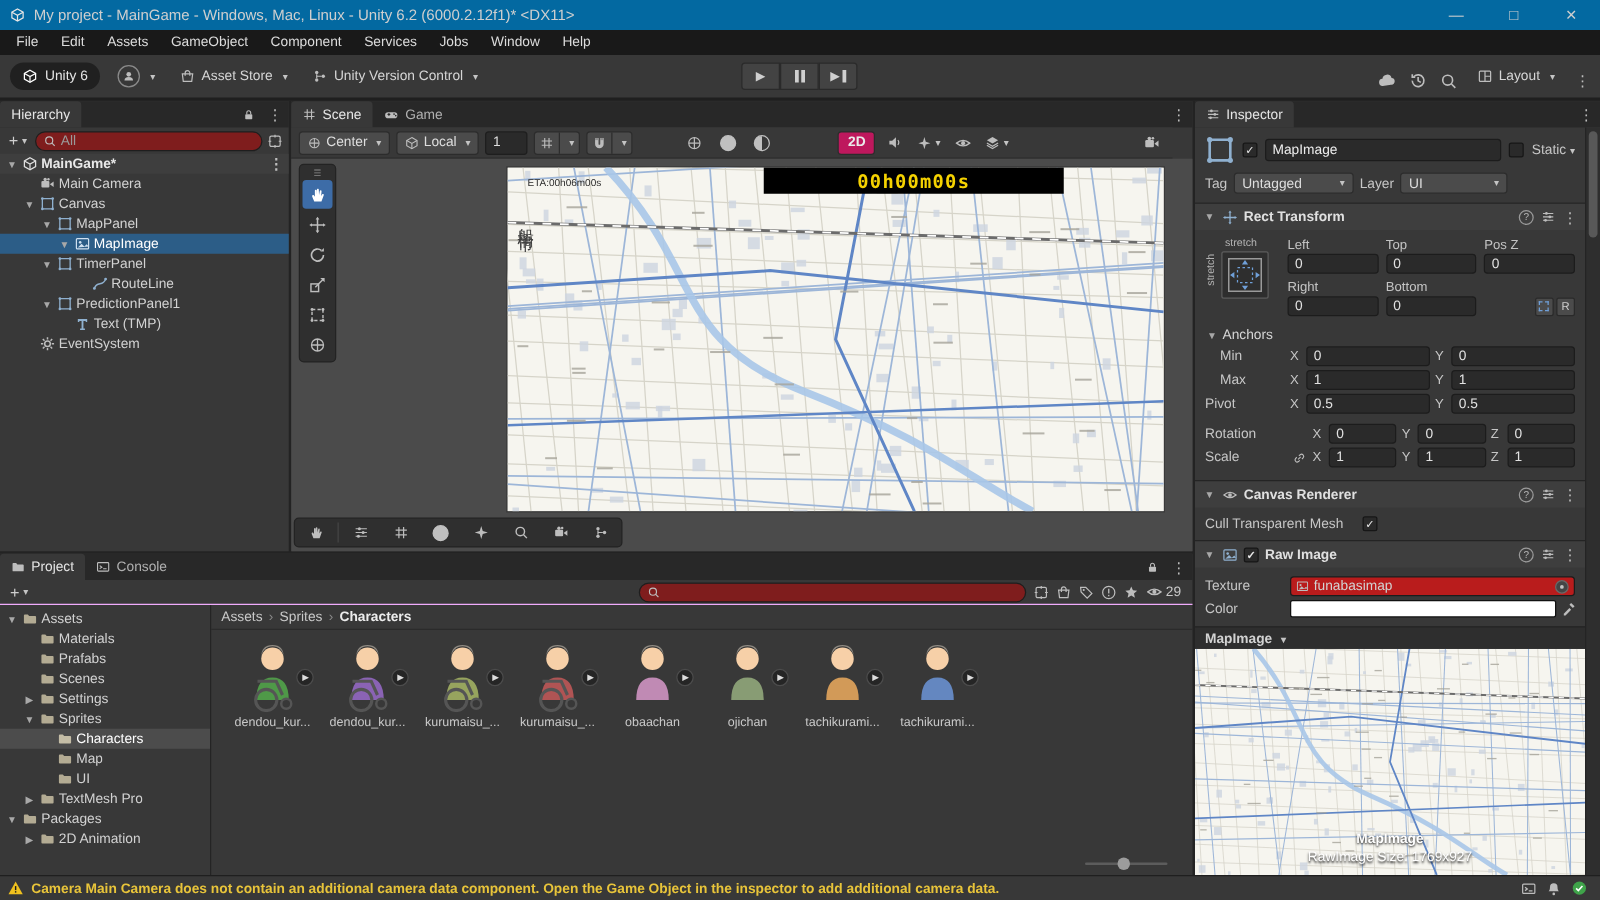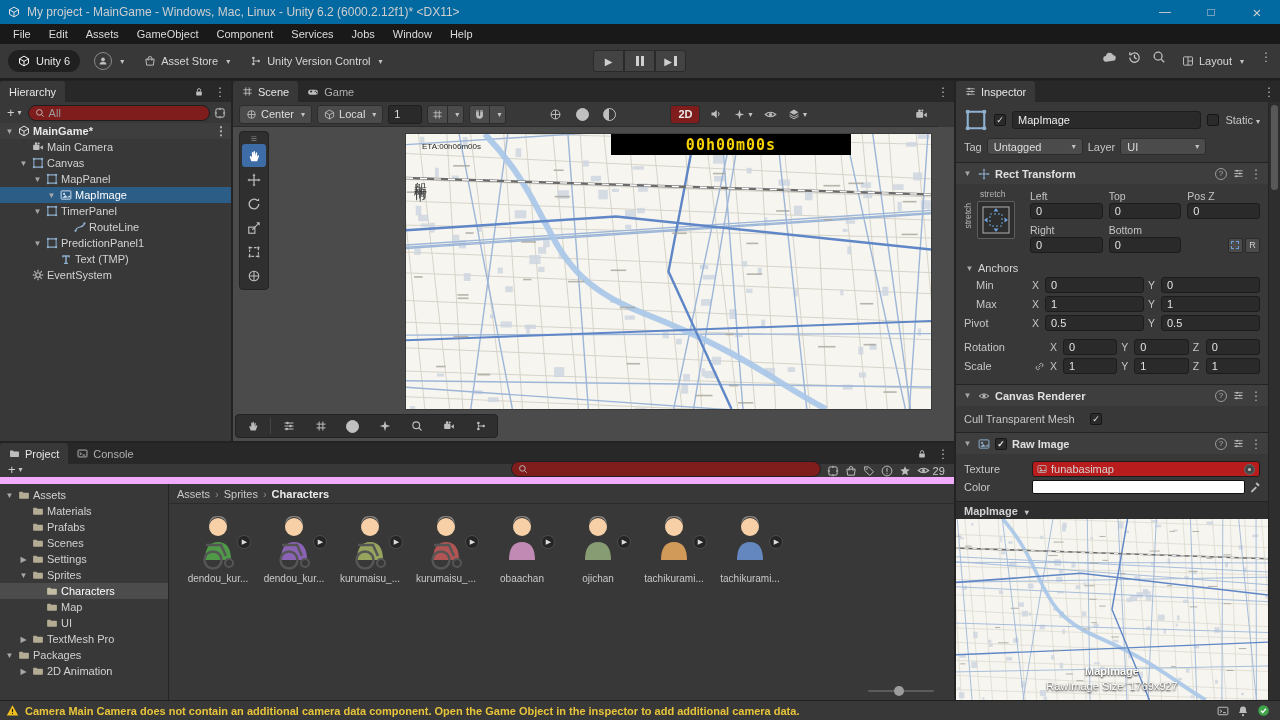--- a/index.html
+++ b/index.html
@@ -19,21 +19,21 @@
 .menu-item{padding:0 9px;color:#dcdcdc}
 .toolbar{position:absolute;top:44px;left:0;width:1280px;height:36px;background:#383838;border-bottom:2px solid #1f1f1f;display:flex;align-items:center;gap:8px;padding:0 8px}
 .pill{background:#202020;border-radius:11px;height:22px;display:flex;align-items:center;gap:6px;padding:0 10px;color:#e6e6e6}
 .tbtn{height:22px;display:flex;align-items:center;gap:5px;padding:0 6px;border-radius:3px;color:#d6d6d6}
 .avatar{width:18px;height:18px;border-radius:50%;border:1px solid #8a8a8a;display:flex;align-items:center;justify-content:center}
 .playgrp{position:absolute;left:593px;top:6px;display:flex}
 .pbtn{width:31px;height:22px;background:#434343;border:1px solid #2a2a2a;display:flex;align-items:center;justify-content:center;gap:2px;color:#cfcfcf}
 .pbtn:first-child{border-radius:3px 0 0 3px}.pbtn:last-child{border-radius:0 3px 3px 0}
 .pbtn .tri::before{content:"▶";font-size:10px}
 .pbtn .bar{width:3px;height:10px;background:#cfcfcf}
-.tb-right{margin-left:auto;display:flex;align-items:flex-start;gap:10px}
+.tb-right{margin-left:auto;display:flex;align-items:flex-end;gap:10px}
 
 .panel{position:absolute;background:#383838}
 #hier{left:0;top:81px;width:231px;height:360px}
 #scenep{left:233px;top:81px;width:721px;height:360px}
 #proj{left:0;top:443px;width:954px;height:257px;display:flex;flex-direction:column}
 #insp{left:956px;top:81px;width:324px;height:619px;display:flex;flex-direction:column}
 .tabbar{height:21px;background:#282828;display:flex;align-items:stretch;flex:none}
 .tab{display:flex;align-items:center;gap:5px;padding:0 9px;color:#b0b0b0;border-radius:3px 3px 0 0}
 .tab.active{background:#383838;color:#e6e6e6}
 .tabbar .spacer{flex:1}
@@ -55,21 +55,21 @@
 .scenebar{position:absolute;top:21px;left:0;right:16px;height:25px;background:#383838;border-bottom:1px solid #2b2b2b;display:flex;align-items:center;gap:5px;padding:0 6px}
 .drop{height:19px;background:#4b4b4b;border:1px solid #2c2c2c;border-radius:3px;display:flex;align-items:center;gap:4px;padding:0 6px;color:#dedede}
 .numfld{width:34px;height:19px;background:#2a2a2a;border:1px solid #1e1e1e;border-radius:3px;display:flex;align-items:center;padding:0 5px;color:#dedede}
 .splitbtn{display:flex;height:19px;background:#4b4b4b;border:1px solid #2c2c2c;border-radius:3px;align-items:center}
 .splitbtn .half{padding:0 4px;display:flex;align-items:center;height:100%}
 .splitbtn .half+.half{border-left:1px solid #2c2c2c}
 .iconbtn{width:22px;height:19px;display:flex;align-items:center;justify-content:center;border-radius:3px;color:#cfcfcf}
 .gizmo-circle{width:13px;height:13px;border-radius:50%;border:1.5px solid #c0c0c0}
 .gizmo-circle.fill{background:#c0c0c0}
 .gizmo-circle.half{background:linear-gradient(90deg,#c0c0c0 50%,transparent 50%)}
-.btn2d{height:19px;padding:0 7px;background:#7f1d1d;border:1px solid #2c2c2c;border-radius:3px;display:flex;align-items:center;color:#eaeaea;font-weight:700}
+.btn2d{height:19px;padding:0 7px;background:#be185d;border:1px solid #2c2c2c;border-radius:3px;display:flex;align-items:center;color:#eaeaea;font-weight:700}
 .viewport{position:absolute;top:46px;left:0;right:0;bottom:0;background:#4b4b4b;overflow:hidden}
 .map{position:absolute;left:173px;top:7px;width:525px;height:275px;outline:1px solid #3a3a3a;background:#f6f5ef}
 .map svg,.pv-map svg{position:absolute;inset:0;width:100%;height:100%}
 .timerbar{position:absolute;left:205px;top:0;width:240px;height:21px;background:#000;color:#f5d200;font-family:"DejaVu Sans Mono",monospace;font-size:15px;font-weight:700;display:flex;align-items:center;justify-content:center;letter-spacing:1px}
 .eta{position:absolute;left:16px;top:8px;font-size:8px;color:#2a2a2a}
 .maplabel{position:absolute;left:5px;top:38px;writing-mode:vertical-rl;font-size:13px;color:#3f3f3f;letter-spacing:3px}
 .palette{position:absolute;left:6px;top:4px;width:30px;background:#2f2f2f;border:1px solid #232323;border-radius:4px;padding:2px;display:flex;flex-direction:column;gap:1px}
 .pal-handle{height:9px;display:flex;align-items:center;justify-content:center;color:#8a8a8a;font-size:7px}
 .pal-btn{height:23px;border-radius:3px;display:flex;align-items:center;justify-content:center;color:#cfcfcf}
 .pal-btn.active{background:#3d6ca7;color:#fff}
@@ -112,21 +112,21 @@
 .objfld{flex:1;height:16px;background:#b91c1c;border:1px solid #1c1c1c;border-radius:3px;display:flex;align-items:center;gap:4px;padding:0 4px;min-width:0}
 .objpick{margin-left:auto;width:11px;height:11px;border-radius:50%;background:#454545;border:1px solid #6a6a6a;display:flex;align-items:center;justify-content:center;flex:none}
 .objpick::after{content:"";width:3px;height:3px;border-radius:50%;background:#c4c4c4}
 .colorfld{flex:1;height:14px;background:#fff;border:1px solid #111;border-radius:2px}
 .pvhdr{height:18px;background:#2e2e2e;border-top:1px solid #232323;display:flex;align-items:center;gap:4px;padding:0 8px;font-weight:700;flex:none}
 .preview{position:relative;flex:1;background:#333;min-height:0;overflow:hidden}
 .pv-map{position:absolute;inset:0}
 .pv-caption{position:absolute;left:0;right:0;bottom:6px;text-align:center;color:#fff;text-shadow:0 1px 2px #000;line-height:1.35}
 .pv-caption .b{font-weight:700}
 
-.projbar{height:20px;display:flex;align-items:flex-end;gap:6px;padding:0 6px;border-bottom:7px solid #f0abfc;flex:none}
+.projbar{height:20px;display:flex;align-items:center;gap:6px;padding:0 6px;border-bottom:1px solid #f0abfc;flex:none}
 .projmain{flex:1;display:flex;min-height:0}
 .ptree{width:168px;flex:none;padding-top:3px;overflow:hidden;position:relative}
 .pdivider{width:1px;background:#242424;flex:none}
 .pright{flex:1;display:flex;flex-direction:column;min-width:0}
 .crumbs{height:20px;display:flex;align-items:center;padding:0 8px;border-bottom:1px solid #2b2b2b;flex:none;color:#c9c9c9}
 .crumb-sep::before{content:"›";color:#8a8a8a;padding:0 5px}
 .crumb.last{font-weight:700;color:#ececec}
 .assets{position:relative;flex:1;padding:10px 0 0 12px;display:flex;flex-wrap:wrap;align-content:flex-start;gap:2px;overflow:hidden}
 .acell{width:74px;display:flex;flex-direction:column;align-items:center;gap:3px}
 .thumb{width:56px;height:56px;position:relative}

